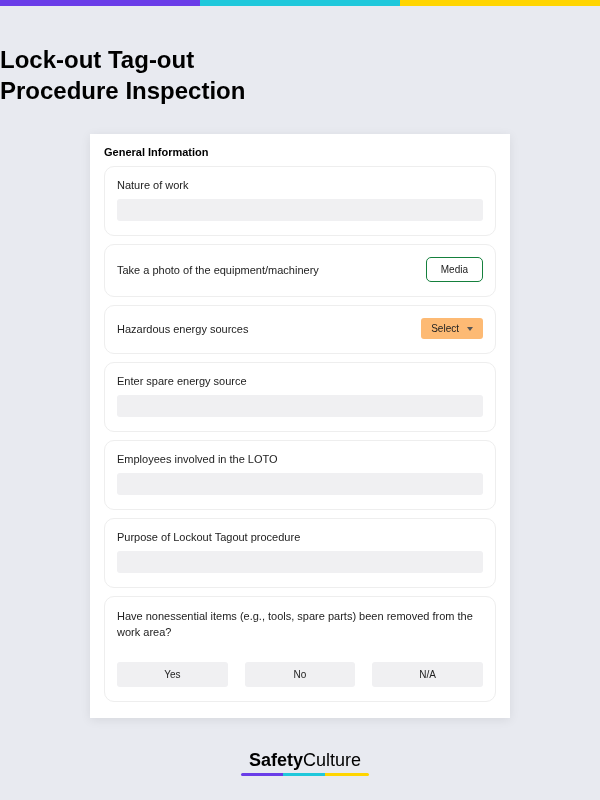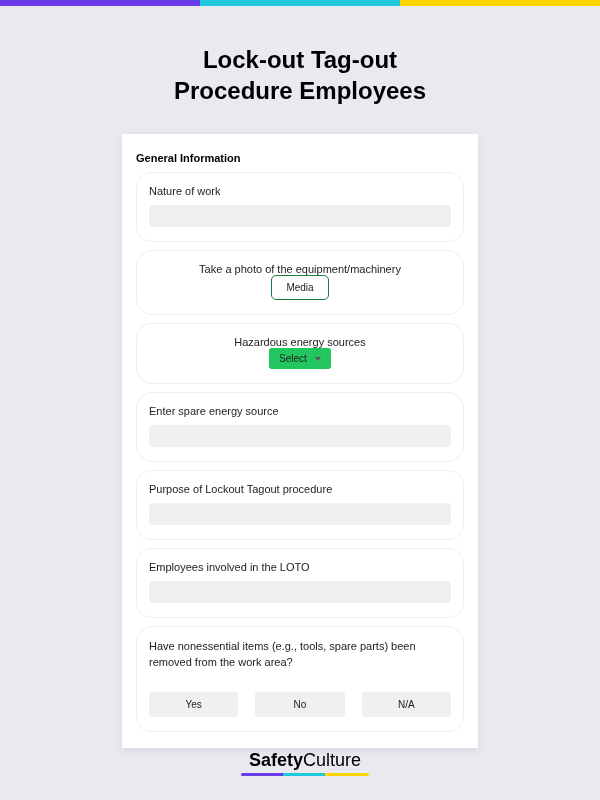--- a/index.html
+++ b/index.html
@@ -13,53 +13,51 @@
     }
     .top-bar {
       width: 100%;
       height: 6px;
       display: flex;
     }
     .bar-purple { flex: 1; background: #6a3de8; }
     .bar-cyan { flex: 1; background: #1fc8db; }
     .bar-yellow { flex: 1; background: #ffd500; }
     .page-title {
-      text-align: center;
       font-size: 24px;
       font-weight: 800;
       color: #000;
       margin-top: 38px;
       margin-bottom: 28px;
       line-height: 1.3;
     }
     .checklist-card {
-      width: 356px;
+      width: 420px;
       margin: 0 auto;
       background: #fff;
       box-shadow: 0 2px 10px rgba(0,0,0,0.08);
-      padding: 14px 14px 8px 14px;
+      padding: 8px 14px 8px 14px;
     }
     .section-header {
       font-size: 11px;
       font-weight: 700;
       color: #000;
       margin-bottom: 8px;
       margin-top: 4px;
     }
     .field-block {
       border: 1px solid #eee;
-      border-radius: 16px;
+      border-radius: 10px;
       padding: 12px 12px 14px 12px;
       margin-bottom: 8px;
     }
     .field-row {
       display: flex;
       justify-content: space-between;
       align-items: center;
-      flex-direction: column;
     }
     .field-label {
       font-size: 11px;
       color: #222;
       margin-bottom: 8px;
     }
     .field-label-inline {
       font-size: 11px;
       color: #222;
     }
@@ -73,21 +71,21 @@
     .media-btn {
       border: 1px solid #15803d;
       background: #fff;
       border-radius: 5px;
       padding: 6px 14px;
       font-size: 10px;
       color: #222;
       cursor: pointer;
     }
     .select-btn {
-      background: #22c55e;
+      background: #fdba74;
       border: none;
       border-radius: 3px;
       padding: 5px 10px;
       font-size: 10px;
       color: #222;
       cursor: pointer;
       display: inline-flex;
       align-items: center;
       gap: 8px;
     }
@@ -136,21 +134,21 @@
 <body>
 
 <div class="top-bar">
   <div class="bar-purple"></div>
   <div class="bar-cyan"></div>
   <div class="bar-yellow"></div>
 </div>
 
 <h1 class="page-title">
   <span>Lock-out Tag-out</span><br>
-  <span>Procedure Employees</span>
+  <span>Procedure Inspection</span>
 </h1>
 
 <div class="checklist-card">
 
   <div class="section-header">General Information</div>
 
   <div class="field-block">
     <div class="field-label">Nature of work</div>
     <input class="text-input" style="">
   </div>
@@ -171,26 +169,26 @@
       </button>
     </div>
   </div>
 
   <div class="field-block">
     <div class="field-label">Enter spare energy source</div>
     <input class="text-input" style="">
   </div>
 
   <div class="field-block">
+    <div class="field-label">Employees involved in the LOTO</div>
+    <input class="text-input" style="">
+  </div>
+
+  <div class="field-block">
     <div class="field-label">Purpose of Lockout Tagout procedure</div>
-    <input class="text-input" style="">
-  </div>
-
-  <div class="field-block">
-    <div class="field-label">Employees involved in the LOTO</div>
     <input class="text-input" style="">
   </div>
 
 
   <div class="field-block">
     <div class="field-label" style="line-height:1.4">Have nonessential items (e.g., tools, spare parts) been removed from the work area?</div>
     <div class="option-row">
       <button class="option-btn">Yes</button>
       <button class="option-btn">No</button>
       <button class="option-btn">N/A</button>

